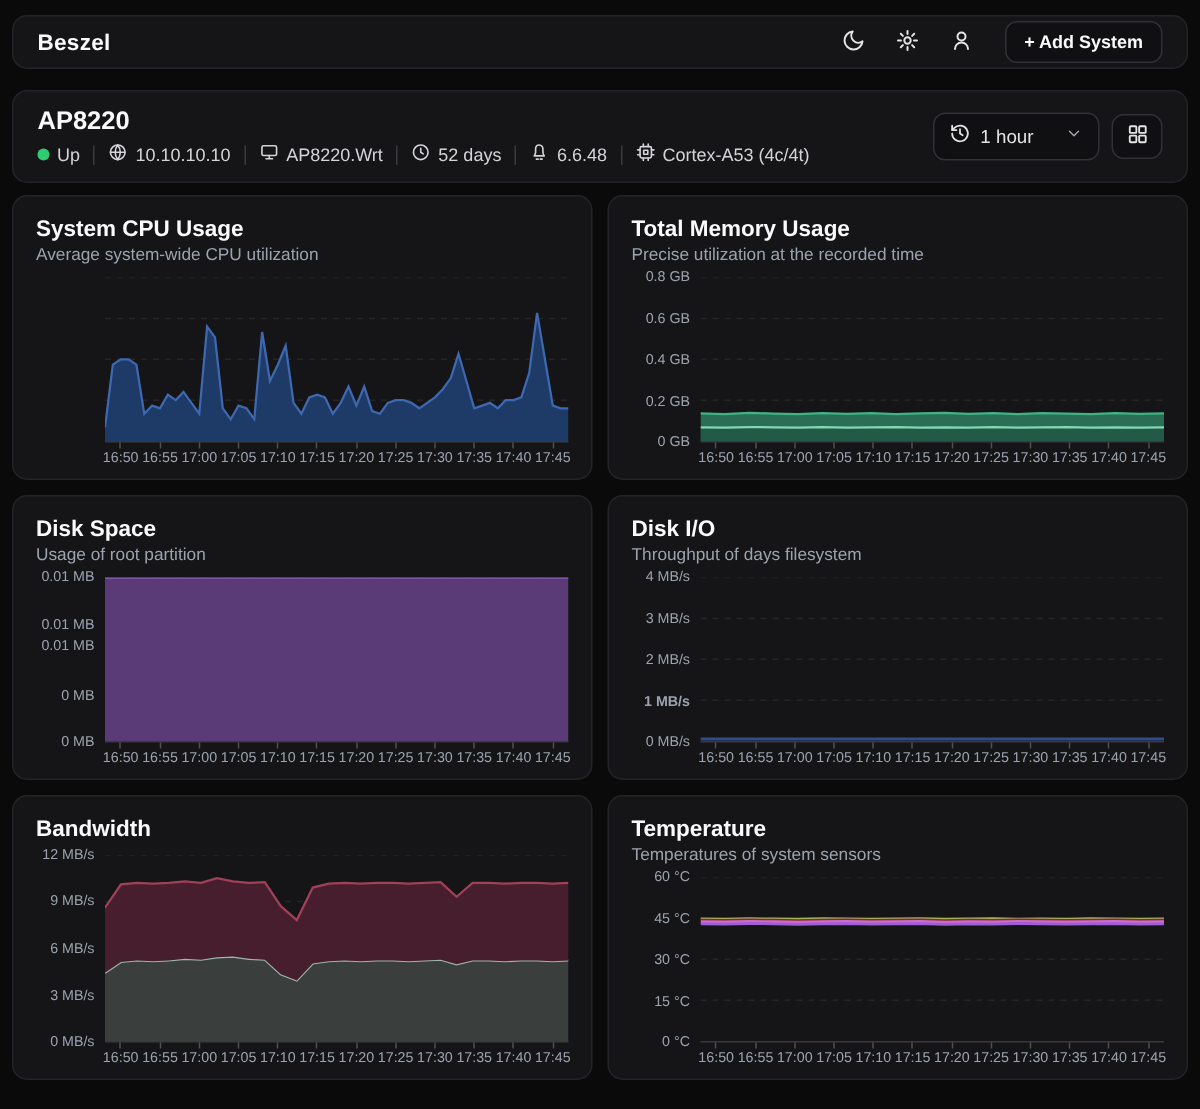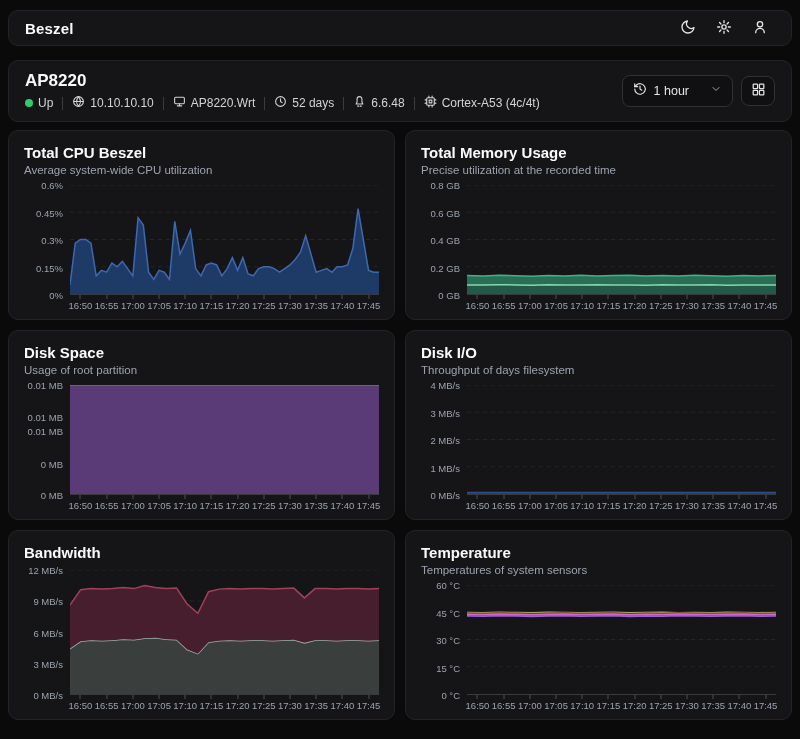--- a/index.html
+++ b/index.html
@@ -67,20 +67,21 @@
       </span>
     </button>
     <button class="icon-btn">
       <span>
         <svg class="ic" width="16" height="16" viewBox="0 0 24 24">
             <circle cx="12" cy="8" r="4"></circle>
             <path d="M5.5 20.5a6.5 6.5 0 0 1 13 0"></path>
           </svg>
       </span>
     </button>
+    <button class="add-btn">+ Add System</button>
   </div>
 </header>
 
 <section class="bar system">
   <div>
     <h1 class="sys-name">AP8220</h1>
     <div class="meta">
       <span class="meta-item">
         <span class="dot" style="background: rgb(46, 204, 113);"></span>
         <span>Up</span>
@@ -162,30 +163,23 @@
             <rect x="3.5" y="13.5" width="7" height="7" rx="1"></rect>
             <rect x="13.5" y="13.5" width="7" height="7" rx="1"></rect>
           </svg>
       </span>
     </button>
   </div>
 </section>
 
 <main class="charts">
   <section class="card">
-    <h2 class="card-title">Total CPU Beszel</h2>
+    <h2 class="card-title">System CPU Usage</h2>
     <p class="card-sub">Average system-wide CPU utilization</p>
     <div class="chart">
-        <div class="yaxis">
-          <span style="top: 0%;">0.6%</span>
-          <span style="top: 25%;">0.45%</span>
-          <span style="top: 50%;">0.3%</span>
-          <span style="top: 75%;">0.15%</span>
-          <span style="top: 100%;">0%</span>
-        </div>
         <div class="plot">
           <svg viewBox="0 0 1000 100" preserveAspectRatio="none">
             <line x1="0" x2="1000" y1="0.00" y2="0.00" class="grid"></line>
             <line x1="0" x2="1000" y1="25.00" y2="25.00" class="grid"></line>
             <line x1="0" x2="1000" y1="50.00" y2="50.00" class="grid"></line>
             <line x1="0" x2="1000" y1="75.00" y2="75.00" class="grid"></line>
             <path d="M0.0,91.67L16.9,53.33L33.9,50.00L50.8,50.00L67.8,53.33L84.7,83.33L101.7,78.33L118.6,80.00L135.6,71.67L152.5,75.00L169.5,70.00L186.4,76.67L203.4,83.33L220.3,30.00L237.3,36.67L254.2,80.00L271.2,86.67L288.1,78.33L305.1,80.00L322.0,86.67L339.0,33.33L355.9,63.33L372.9,53.33L389.8,41.67L406.8,76.67L423.7,83.33L440.7,73.33L457.6,71.67L474.6,73.33L491.5,83.33L508.5,76.67L525.4,66.67L542.4,78.33L559.3,66.67L576.3,81.67L593.2,83.33L610.2,76.67L627.1,75.00L644.1,75.00L661.0,76.67L678.0,80.00L694.9,76.67L711.9,73.33L728.8,68.33L745.8,61.67L762.7,46.67L779.7,63.33L796.6,80.00L813.6,78.33L830.5,76.67L847.5,80.00L864.4,75.00L881.4,75.00L898.3,73.33L915.3,58.33L932.2,21.67L949.2,50.00L966.1,78.33L983.1,80.00L1000.0,80.00L1000.0,100.00L983.1,100.00L966.1,100.00L949.2,100.00L932.2,100.00L915.3,100.00L898.3,100.00L881.4,100.00L864.4,100.00L847.5,100.00L830.5,100.00L813.6,100.00L796.6,100.00L779.7,100.00L762.7,100.00L745.8,100.00L728.8,100.00L711.9,100.00L694.9,100.00L678.0,100.00L661.0,100.00L644.1,100.00L627.1,100.00L610.2,100.00L593.2,100.00L576.3,100.00L559.3,100.00L542.4,100.00L525.4,100.00L508.5,100.00L491.5,100.00L474.6,100.00L457.6,100.00L440.7,100.00L423.7,100.00L406.8,100.00L389.8,100.00L372.9,100.00L355.9,100.00L339.0,100.00L322.0,100.00L305.1,100.00L288.1,100.00L271.2,100.00L254.2,100.00L237.3,100.00L220.3,100.00L203.4,100.00L186.4,100.00L169.5,100.00L152.5,100.00L135.6,100.00L118.6,100.00L101.7,100.00L84.7,100.00L67.8,100.00L50.8,100.00L33.9,100.00L16.9,100.00L0.0,100.00Z" fill="#1e3a66"></path>
             <polyline points="0.0,91.67 16.9,53.33 33.9,50.00 50.8,50.00 67.8,53.33 84.7,83.33 101.7,78.33 118.6,80.00 135.6,71.67 152.5,75.00 169.5,70.00 186.4,76.67 203.4,83.33 220.3,30.00 237.3,36.67 254.2,80.00 271.2,86.67 288.1,78.33 305.1,80.00 322.0,86.67 339.0,33.33 355.9,63.33 372.9,53.33 389.8,41.67 406.8,76.67 423.7,83.33 440.7,73.33 457.6,71.67 474.6,73.33 491.5,83.33 508.5,76.67 525.4,66.67 542.4,78.33 559.3,66.67 576.3,81.67 593.2,83.33 610.2,76.67 627.1,75.00 644.1,75.00 661.0,76.67 678.0,80.00 694.9,76.67 711.9,73.33 728.8,68.33 745.8,61.67 762.7,46.67 779.7,63.33 796.6,80.00 813.6,78.33 830.5,76.67 847.5,80.00 864.4,75.00 881.4,75.00 898.3,73.33 915.3,58.33 932.2,21.67 949.2,50.00 966.1,78.33 983.1,80.00 1000.0,80.00" fill="none" stroke="#3e68b0" stroke-width="1.5" vector-effect="non-scaling-stroke"></polyline>
           </svg>
         </div>
@@ -318,21 +312,21 @@
       </div>
   </section>
   <section class="card">
     <h2 class="card-title">Disk I/O</h2>
     <p class="card-sub">Throughput of days filesystem</p>
     <div class="chart">
         <div class="yaxis">
           <span style="top: 0%;">4 MB/s</span>
           <span style="top: 25%;">3 MB/s</span>
           <span style="top: 50%;">2 MB/s</span>
-          <span style="top: 75%;">1 MB/s</span>
+          <span style="top: 75%; font-weight: bold;">1 MB/s</span>
           <span style="top: 100%;">0 MB/s</span>
         </div>
         <div class="plot">
           <svg viewBox="0 0 1000 100" preserveAspectRatio="none">
             <line x1="0" x2="1000" y1="0.00" y2="0.00" class="grid"></line>
             <line x1="0" x2="1000" y1="25.00" y2="25.00" class="grid"></line>
             <line x1="0" x2="1000" y1="50.00" y2="50.00" class="grid"></line>
             <line x1="0" x2="1000" y1="75.00" y2="75.00" class="grid"></line>
             <polyline points="0.0,98.75 1000.0,98.75" fill="none" stroke="#2e4d8c" stroke-width="2" vector-effect="non-scaling-stroke"></polyline>
           </svg>

